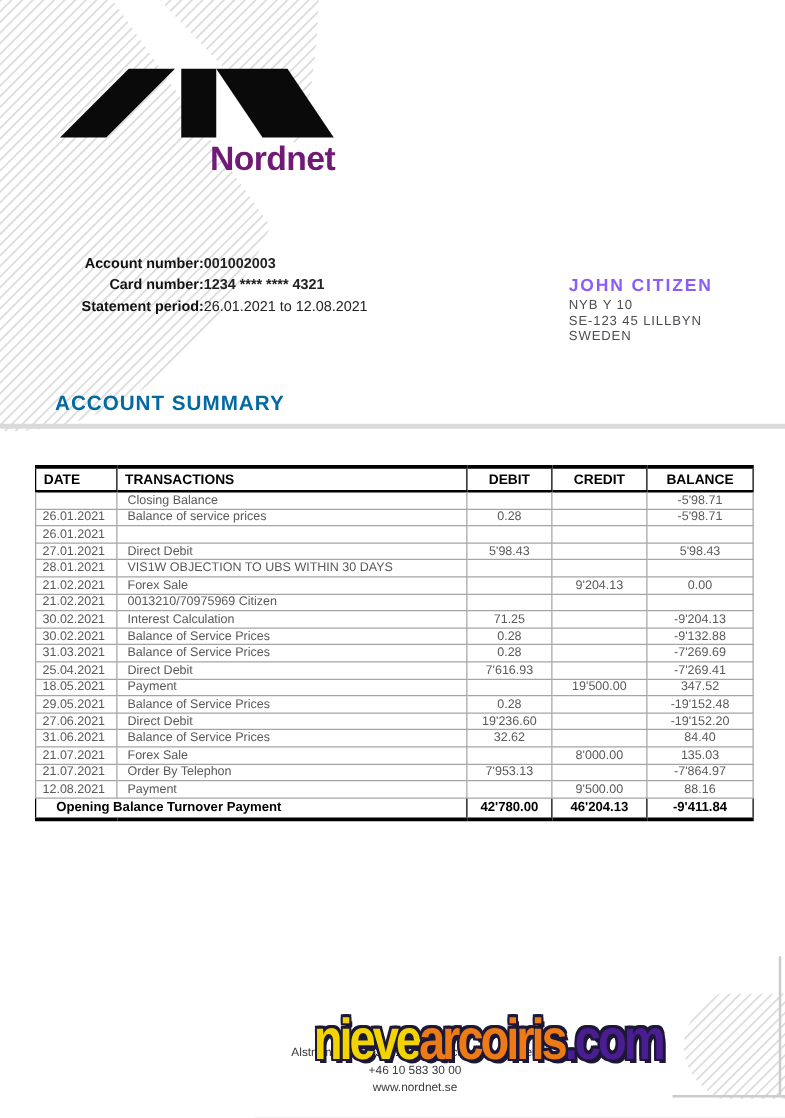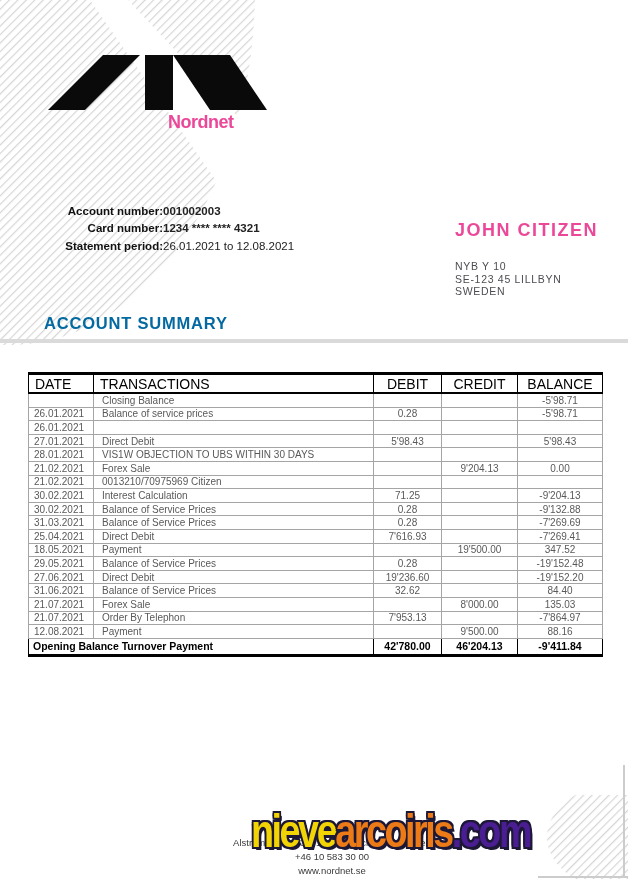--- a/index.html
+++ b/index.html
@@ -11,66 +11,66 @@
   
   .deco{position:absolute;pointer-events:none;}
   #deco-topleft{left:0;top:0;}
   #deco-bottomright{left:532px;top:795px;}
   #edge-line-right{position:absolute;left:623px;top:765px;width:2px;height:112px;background:#cccccc;}
   #edge-line-bottom{position:absolute;left:538px;top:876px;width:90px;height:2px;background:#cccccc;}
   
   #logo-mark{position:absolute;left:48px;top:52px;}
   #logo-text{
     position:absolute;left:168px;top:112px;
-    font-size:18px;font-weight:bold;letter-spacing:-0.5px;color:#ec4899;
+    font-size:27px;font-weight:bold;letter-spacing:-0.5px;color:#701a75;
   }
   
   #account-info{position:absolute;left:35px;top:203px;font-size:11.5px;line-height:17.3px;}
   .acct-row{display:flex;text-align:right;}
   .acct-label{width:128px;font-weight:bold;color:#111;}
   .acct-value{color:#222;}
   .acct-row:nth-child(1) .acct-value,
   .acct-row:nth-child(2) .acct-value{font-weight:bold;}
   
   #recipient{position:absolute;left:455px;top:220px;}
-  #recipient-name{font-size:18px;font-weight:600;letter-spacing:1.5px;color:#ec4899;margin-bottom:19px;}
+  #recipient-name{font-size:14px;font-weight:600;letter-spacing:1.5px;color:#8b5cf6;margin-bottom:2px;}
   .addr-line{font-size:10.5px;letter-spacing:0.7px;color:#4c4d52;line-height:12.5px;}
   
   #section-title{position:absolute;left:44px;top:314px;font-size:16.5px;font-weight:bold;letter-spacing:0.8px;color:#0369a1;}
   #section-divider{position:absolute;left:0;top:339px;width:628px;height:4px;background:#dadada;}
   
   #summary-table{
     position:absolute;left:28px;top:372px;width:574px;
     border-collapse:collapse;table-layout:fixed;
     font-family:"Liberation Sans",sans-serif;font-size:10px;color:#595959;
   }
   #summary-table col.c1{width:65px;}
   #summary-table col.c2{width:280px;}
   #summary-table col.c3{width:68px;}
   #summary-table col.c4{width:76px;}
   #summary-table col.c5{width:85px;}
   #summary-table thead th{
     border-top:3px solid #000;border-bottom:2px solid #000;
     border-left:1px solid #000;border-right:1px solid #000;
-    font-size:14px;color:#000;height:17px;padding:0;
-    text-align:center;font-weight:normal;
+    font-size:11px;color:#000;height:17px;padding:0;
+    text-align:center;font-weight:bold;
   }
   #summary-table thead th.h-left{text-align:left;padding-left:6px;}
   #summary-table tbody td{
     border:1px solid #a5a5a5;height:12.6px;line-height:11px;padding:0;
     overflow:hidden;white-space:nowrap;
   }
   #summary-table td.c-date{padding-left:5px;}
   #summary-table td.c-tx{padding-left:8px;}
   #summary-table td.c-num{text-align:center;}
   #summary-table tr.total-row td{
     border:1px solid #000;border-top:1px solid #000;border-bottom:3px solid #000;
     color:#000;font-weight:bold;font-size:10.5px;height:15px;line-height:13px;
   }
-  #summary-table tr.total-row td.c-tx{padding-left:4px;}
+  #summary-table tr.total-row td.c-tx{padding-left:16px;}
   
   #footer-block{
     position:absolute;left:182px;top:836px;width:300px;text-align:center;
     font-size:9.5px;line-height:14px;color:#3a3a3a;
   }
   
   #watermark{
     position:absolute;left:251px;top:808px;white-space:nowrap;
     font-size:46px;font-weight:800;letter-spacing:-3px;line-height:46px;
     transform:scaleX(0.82);transform-origin:left center;

